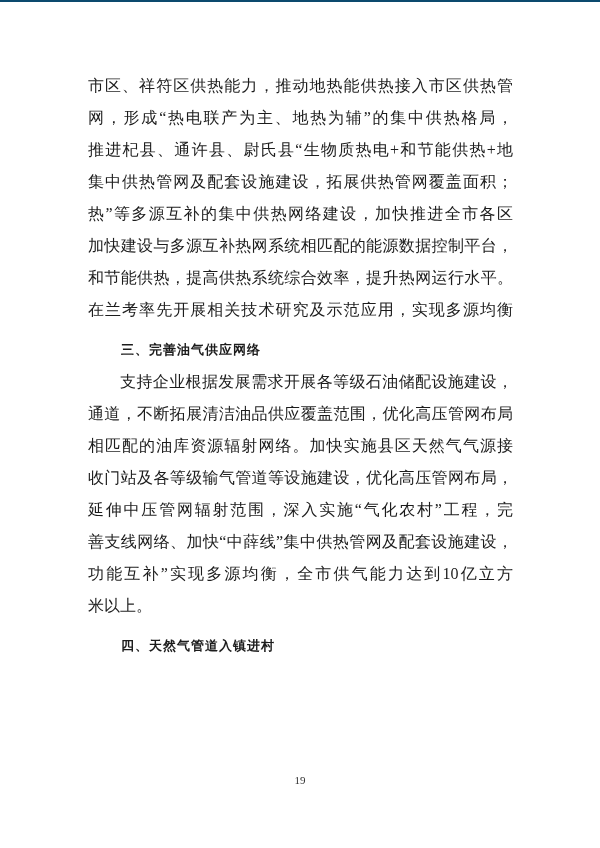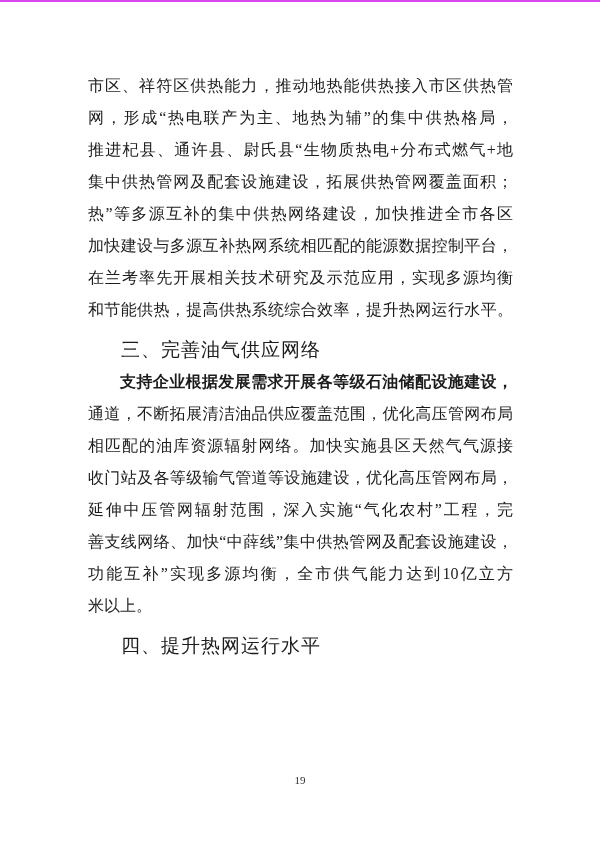--- a/index.html
+++ b/index.html
@@ -9,21 +9,21 @@
   }
   .page {
     position: relative;
     width: 600px;
     height: 848px;
     background: #ffffff;
     overflow: hidden;
     font-family: "Liberation Serif", "DejaVu Serif", serif;
     color: #1c1c1c;
     box-sizing: border-box;
-    border-top: 2px solid #d946ef;
+    border-top: 2px solid #0c4a6e;
   }
   .content {
     position: absolute;
     left: 88px;
     width: 425px;
     top: 68px;
   }
   .line {
     margin: 0;
     font-size: 16px;
@@ -31,27 +31,26 @@
     white-space: nowrap;
     text-align: justify;
   }
   .line.j {
     white-space: normal;
     text-align: justify;
     text-align-last: justify;
   }
   .line.indent {
     text-indent: 32px;
-    font-weight: bold;
   }
   .heading {
     margin: 8px 0 0 0;
     padding-left: 33px;
-    font-size: 19px;
-    font-weight: normal;
+    font-size: 13px;
+    font-weight: bold;
     line-height: 32px;
     letter-spacing: 1px;
   }
   .page-number {
     position: absolute;
     left: 0;
     right: 0;
     top: 772px;
     text-align: center;
     font-size: 11px;
@@ -59,36 +58,36 @@
   }
 </style>
 </head>
 <body>
 
 <div class="page">
   <div class="content">
 
     <p class="line j">市区、祥符区供热能力，推动地热能供热接入市区供热管</p>
     <p class="line j">网，形成“热电联产为主、地热为辅”的集中供热格局，</p>
-    <p class="line j">推进杞县、通许县、尉氏县“生物质热电+分布式燃气+地</p>
+    <p class="line j">推进杞县、通许县、尉氏县“生物质热电+和节能供热+地</p>
     <p class="line j">集中供热管网及配套设施建设，拓展供热管网覆盖面积；</p>
     <p class="line j">热”等多源互补的集中供热网络建设，加快推进全市各区</p>
     <p class="line j">加快建设与多源互补热网系统相匹配的能源数据控制平台，</p>
+    <p class="line j">和节能供热，提高供热系统综合效率，提升热网运行水平。</p>
     <p class="line j">在兰考率先开展相关技术研究及示范应用，实现多源均衡</p>
-    <p class="line j">和节能供热，提高供热系统综合效率，提升热网运行水平。</p>
 
     <h2 class="heading">三、完善油气供应网络</h2>
 
     <p class="line j indent">支持企业根据发展需求开展各等级石油储配设施建设，</p>
     <p class="line j">通道，不断拓展清洁油品供应覆盖范围，优化高压管网布局</p>
     <p class="line j">相匹配的油库资源辐射网络。加快实施县区天然气气源接</p>
     <p class="line j">收门站及各等级输气管道等设施建设，优化高压管网布局，</p>
     <p class="line j">延伸中压管网辐射范围，深入实施“气化农村”工程，完</p>
     <p class="line j">善支线网络、加快“中薛线”集中供热管网及配套设施建设，</p>
     <p class="line j">功能互补”实现多源均衡，全市供气能力达到10亿立方</p>
     <p class="line">米以上。</p>
 
-    <h2 class="heading">四、提升热网运行水平</h2>
+    <h2 class="heading">四、天然气管道入镇进村</h2>
 
   </div>
 
   <div class="page-number">19</div>
 </div>
 
 </body></html>

